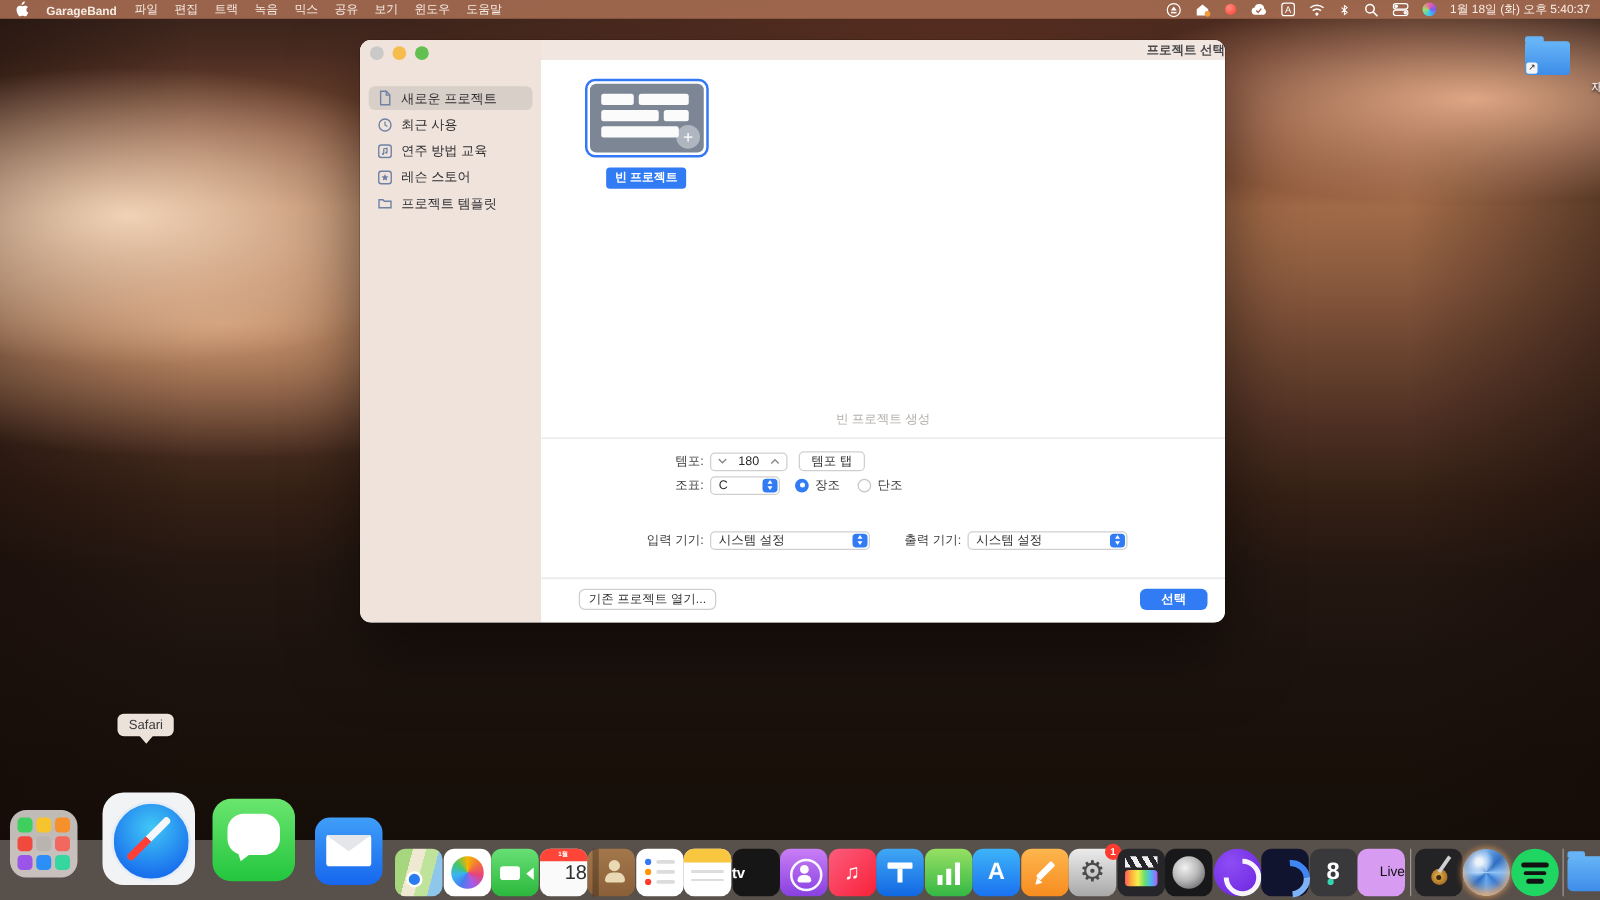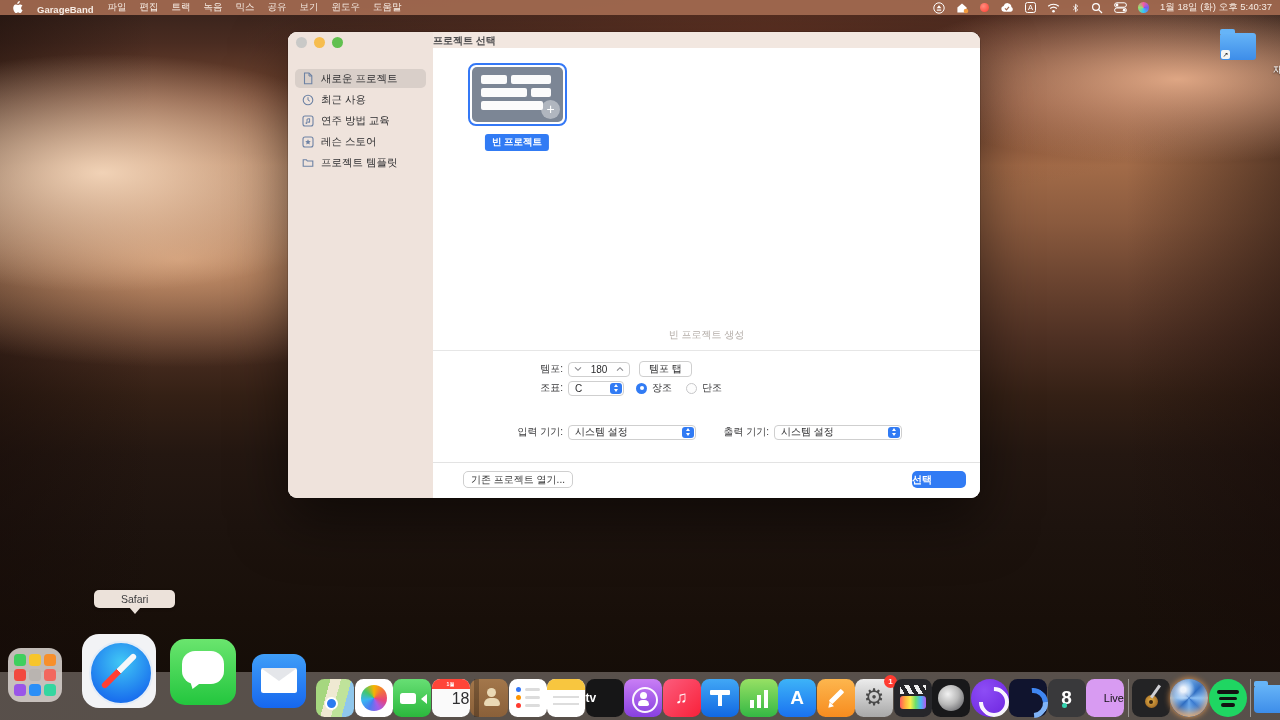--- a/index.html
+++ b/index.html
@@ -37,21 +37,21 @@
     background:linear-gradient(#66b4f7,#3d8de9)}
   .fold::before{content:"";position:absolute;top:-4px;left:0;width:15px;height:5px;border-radius:2px 2px 0 0;background:#66b4f7}
   .alias{position:absolute;left:1px;bottom:1px;width:9px;height:9px;background:#f4f4f4;border-radius:2px;
     font-size:7px;line-height:9px;color:#222}
   .dt-folder .flabel{font-size:10px;color:#fff;text-shadow:0 1px 2px rgba(0,0,0,.85)}
 
   
   .window{position:absolute;left:288px;top:32px;width:692px;height:466px;border-radius:9px;overflow:hidden;
     background:#fff;box-shadow:0 22px 55px rgba(0,0,0,.5),0 0 0 .5px rgba(0,0,0,.25);z-index:20}
   .win-titlebar{position:absolute;left:0;top:0;right:0;height:16px;background:#f2e7e0}
-  .win-title{position:absolute;left:145px;right:0;top:0;height:16px;line-height:17px;text-align:left;
+  .win-title{position:absolute;left:145px;right:0;top:0;height:16px;line-height:17px;text-align:right;
     font-size:10px;font-weight:600;color:#4a4a4c}
   .traffic{position:absolute;left:8px;top:5px;display:flex;gap:7px;z-index:3}
   .tl{width:11px;height:11px;border-radius:50%}
   .tl.close{background:#c9c9c7}
   .tl.min{background:#f6bd4e}
   .tl.max{background:#61c04f}
 
   .sidebar{position:absolute;left:0;top:0;bottom:0;width:145px;background:#efe3dc;padding-top:35px}
   .sb-item{display:flex;align-items:center;gap:7px;height:19px;margin:2px 7px;padding-left:7px;border-radius:5px;
     font-size:10.5px;color:#2e2e30}
@@ -92,33 +92,33 @@
     border-radius:4px;background:#fff;padding:0 9px;color:#2b2b2d;font-size:10px}
   .radio{width:11px;height:11px;border-radius:50%;flex:none;position:relative}
   .radio.on{background:#317bf4}
   .radio.on::after{content:"";position:absolute;left:3.5px;top:3.5px;width:4px;height:4px;border-radius:50%;background:#fff}
   .radio.off{border:1px solid #c7c7c9;background:#fdfdfd}
   .rlabel{margin-left:5px;color:#3a3a3c}
 
   .open-btn{position:absolute;left:30px;top:423px;width:110px;height:17px;border:1px solid #cfcfcf;border-radius:5px;
     background:#fff;font-size:10px;color:#333;text-align:center;line-height:16px}
   .choose-btn{position:absolute;right:14px;top:423px;width:54px;height:17px;border-radius:5px;background:#317bf4;
-    color:#fff;font-size:10px;font-weight:600;line-height:17px}
+    color:#fff;font-size:10px;font-weight:600;text-align:center;line-height:17px}
 
   
   .dock-bg{position:absolute;left:0;right:0;bottom:0;height:48px;background:rgba(138,130,124,.58);z-index:10}
   .dock{position:absolute;left:0;right:0;bottom:0;height:110px;z-index:11}
   .big{position:absolute}
   .di{width:38px;height:38px;border-radius:8.5px;position:relative;flex:none}
   .small-row{position:absolute;left:316px;bottom:3px;display:flex;align-items:flex-end}
   .small-row .di{margin-right:.5px}
   .dock-sep{width:1px;height:38px;background:rgba(255,255,255,.4);margin:0 3px;flex:none}
 
   
-  .tooltip{position:absolute;left:94px;top:590px;background:#ece2da;border-radius:5px;padding:3px 27px;
+  .tooltip{position:absolute;left:94px;top:571px;background:#ece2da;border-radius:5px;padding:3px 9px;
     font-size:10.5px;color:#3c3c3e;z-index:12;box-shadow:0 1px 3px rgba(0,0,0,.3)}
   .tooltip::after{content:"";position:absolute;left:50%;bottom:-6px;transform:translateX(-50%);
     border:6px solid transparent;border-top:7px solid #ece2da;border-bottom:0}
 
   
   .dock-launchpad{left:8px;bottom:18px;width:54px;height:54px;border-radius:13px;background:rgba(208,202,197,.92);
     display:flex;flex-wrap:wrap;padding:6px;gap:3px;align-content:center;justify-content:center}
   .dock-launchpad b{width:12px;height:12px;border-radius:3.5px}
   .dock-safari{left:82px;bottom:12px;width:74px;height:74px;border-radius:17px;background:#f2f3f5}
   .dock-safari::before{content:"";position:absolute;left:7px;top:7px;width:60px;height:60px;border-radius:50%;

